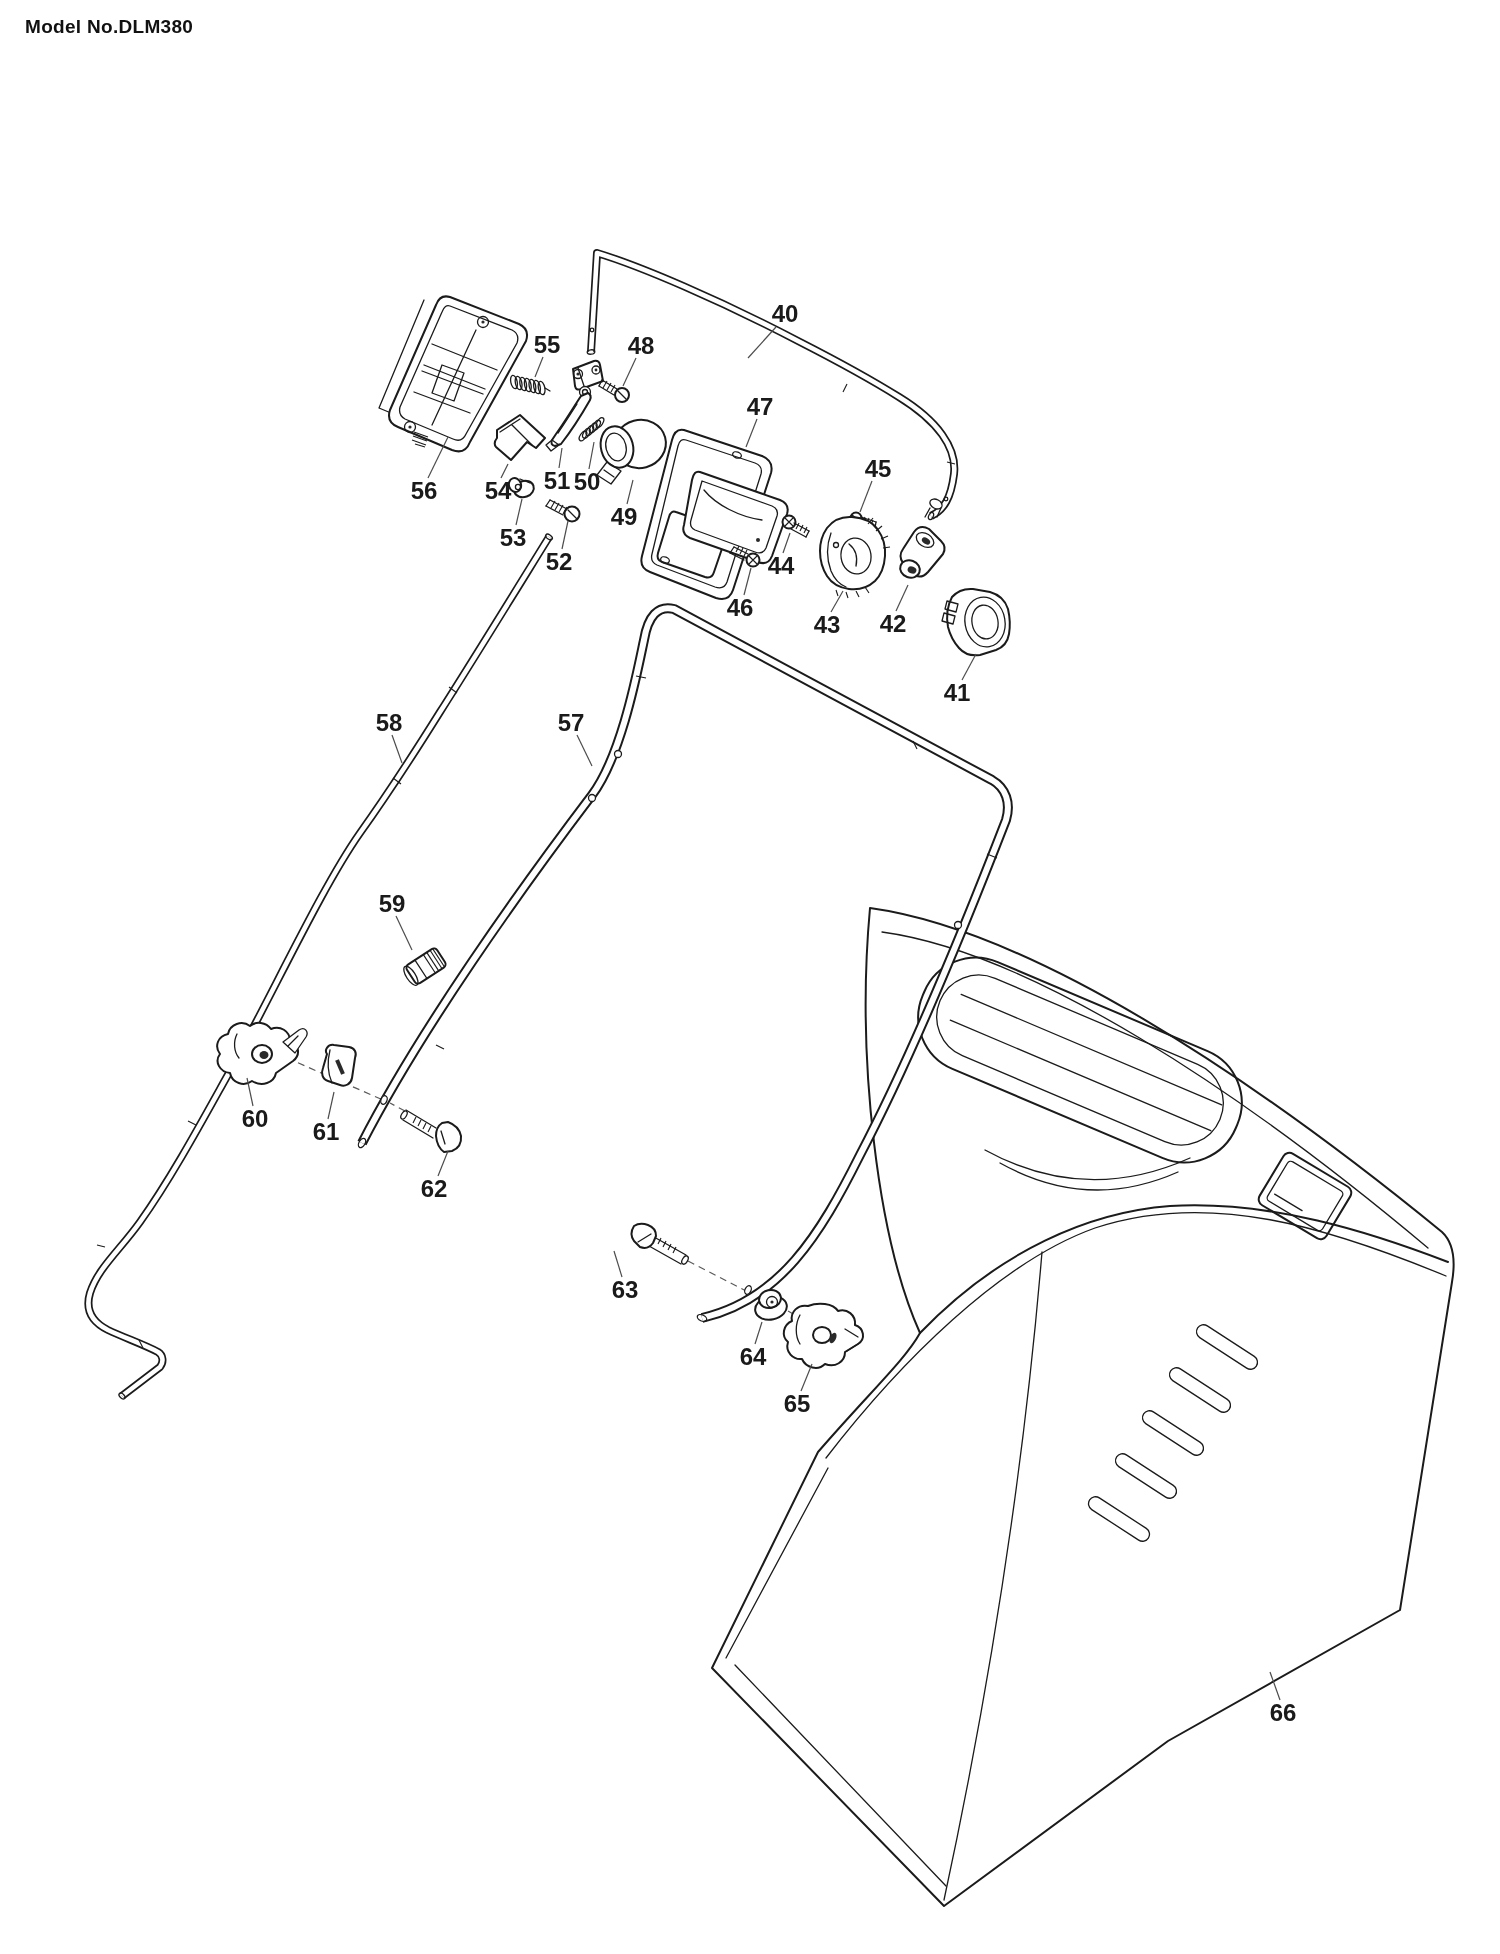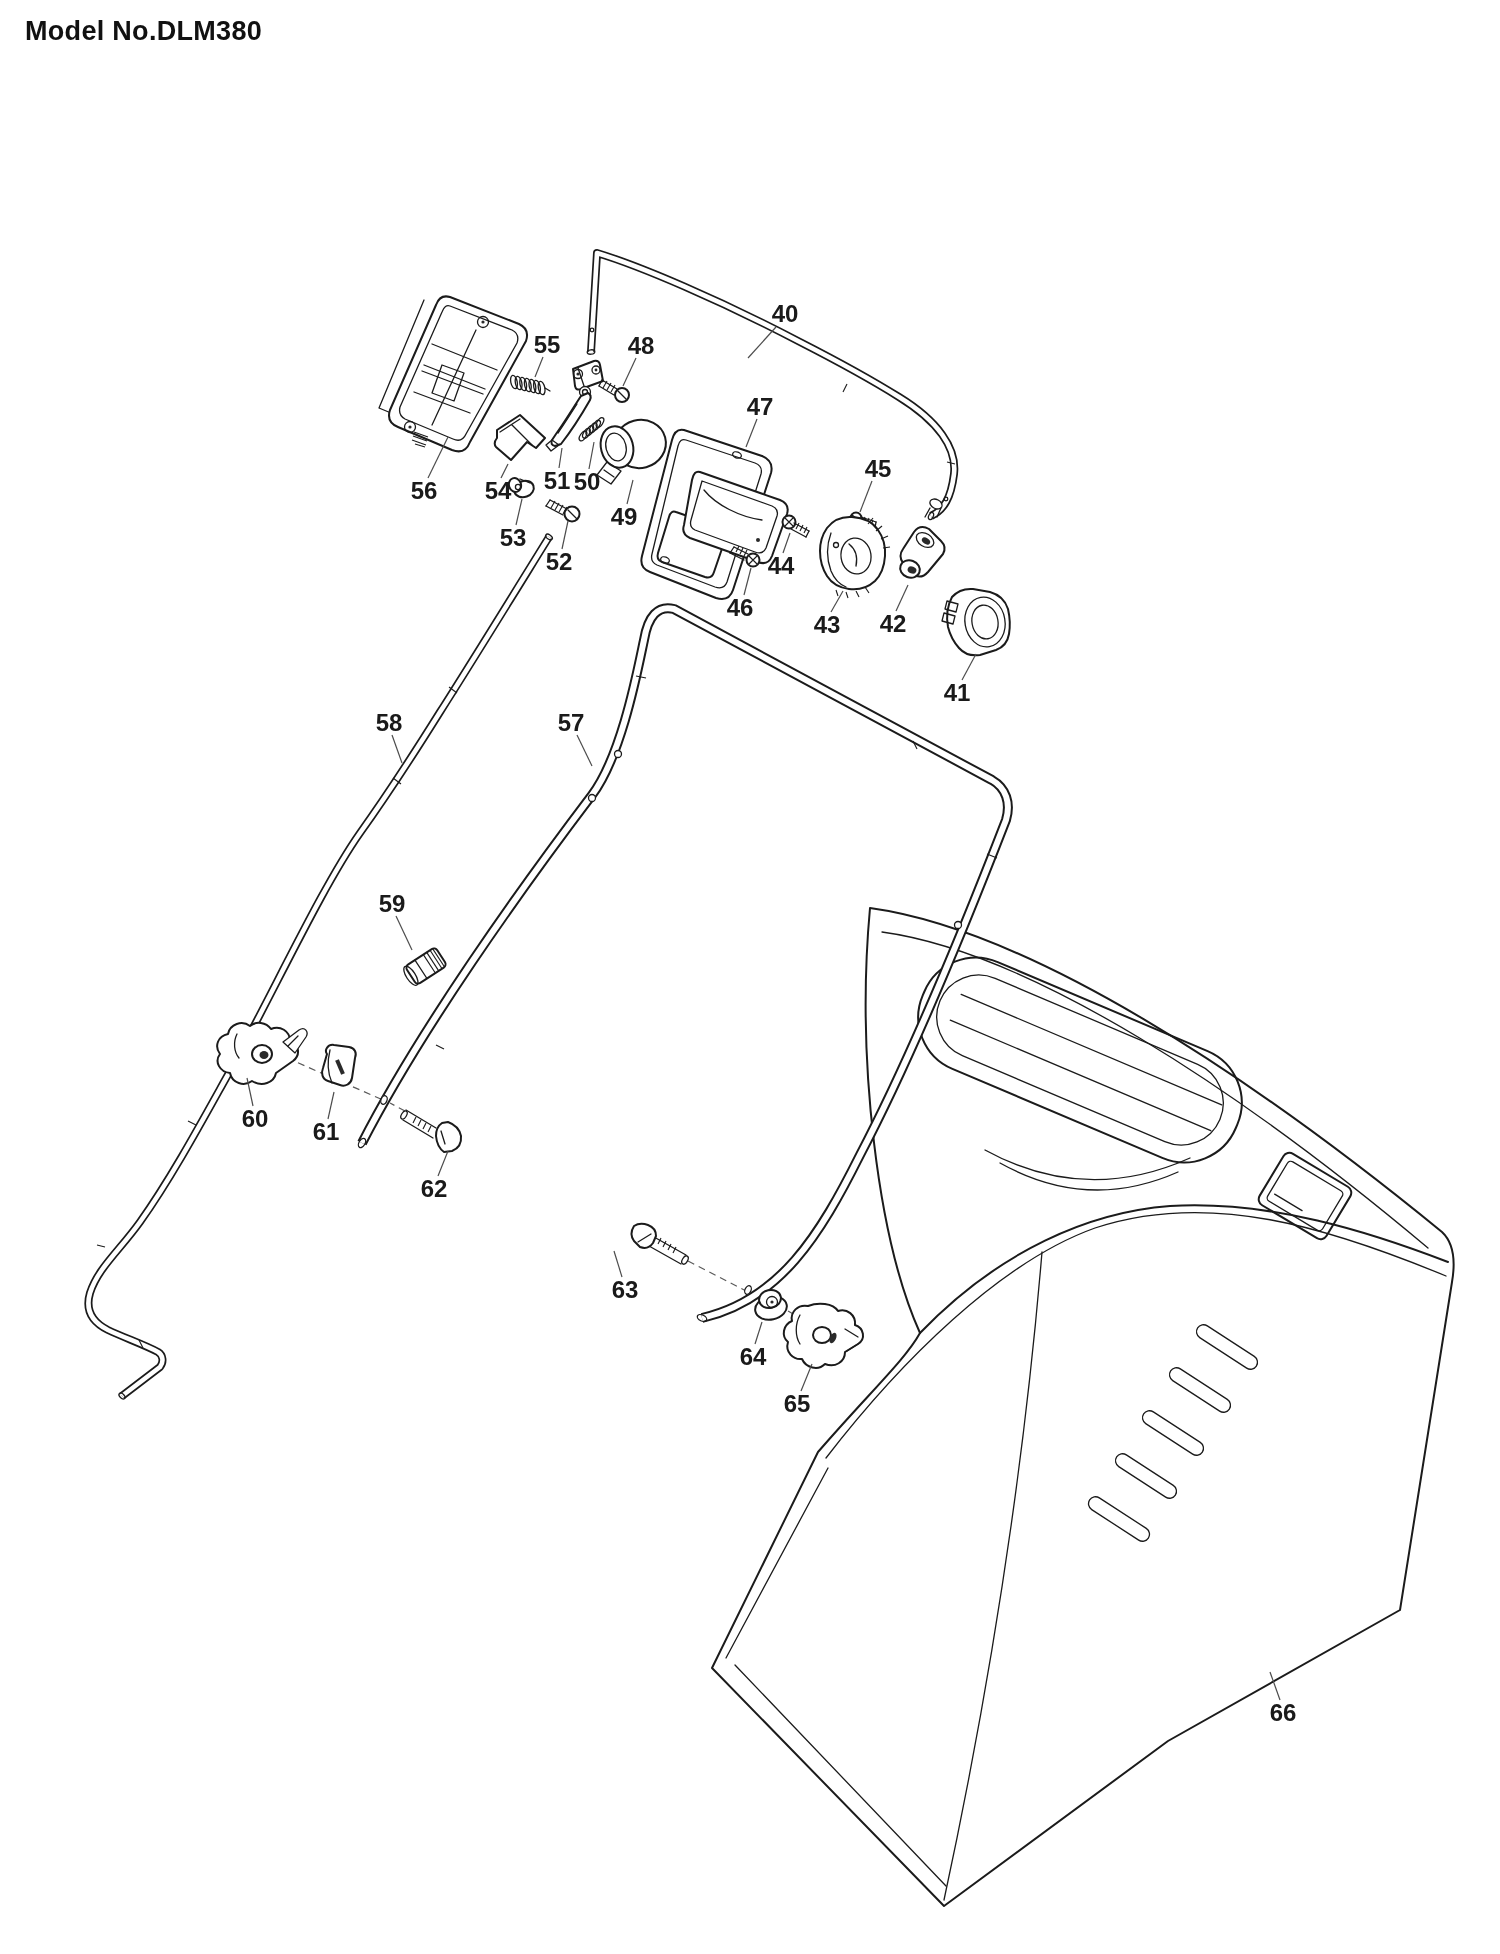--- a/index.html
+++ b/index.html
@@ -1,18 +1,18 @@
 <!DOCTYPE html>
 <html><head>
 <meta charset="utf-8">
 <style>
   html,body{margin:0;padding:0;background:#ffffff;}
   body{width:1500px;height:1954px;position:relative;font-family:"Liberation Sans",sans-serif;}
   .page{position:absolute;inset:0;background:#fff;}
-  .title{position:absolute;left:25px;top:16px;font-size:27px;font-weight:600;color:#111;letter-spacing:.3px;}
+  .title{position:absolute;left:25px;top:16px;font-size:19px;font-weight:600;color:#111;letter-spacing:.3px;}
   svg{position:absolute;left:0;top:0;}
   
   .ln{fill:none;stroke:#1b1b1b;stroke-width:2;stroke-linecap:round;stroke-linejoin:round;}
   .thin{fill:none;stroke:#1b1b1b;stroke-width:1.3;stroke-linecap:round;stroke-linejoin:round;}
   .fillwhite{fill:#ffffff;}
   .tube-out{fill:none;stroke:#1b1b1b;stroke-linecap:butt;stroke-linejoin:round;}
   .tube-in{fill:none;stroke:#ffffff;stroke-linecap:butt;stroke-linejoin:round;}
   .tick{stroke:#1b1b1b;stroke-width:1.1;}
   .dash{stroke:#5a5a5a;stroke-width:1.2;stroke-dasharray:7 5;fill:none;}
   .leader{stroke:#4d4d4d;stroke-width:1.2;}

